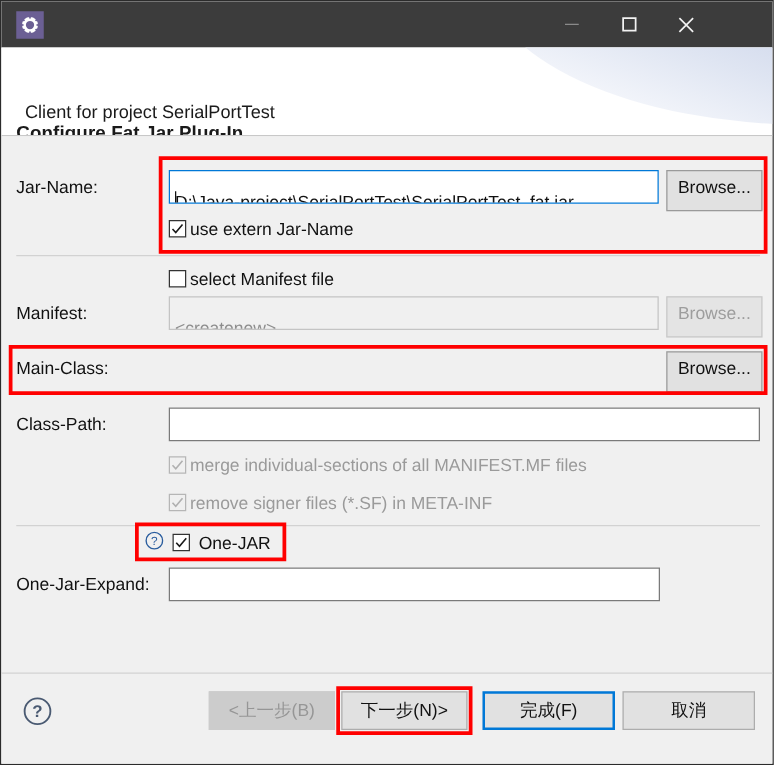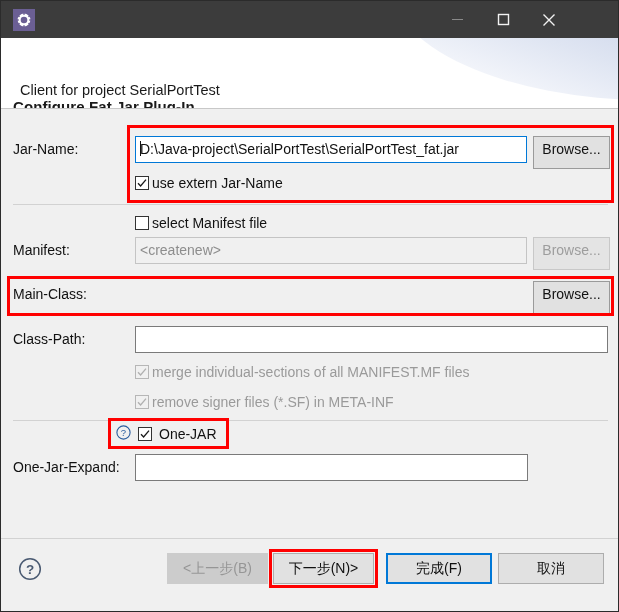--- a/index.html
+++ b/index.html
@@ -109,21 +109,21 @@
   }
 
   .textbox {
     position: absolute;
     box-sizing: border-box;
     height: 27px;
     background: #ffffff;
     border: 1px solid #7a7a7a;
     font-size: 14px;
     color: #111111;
-    padding: 0 4px;
+    padding: 12px 4px;
     line-height: 25px;
     white-space: nowrap;
     overflow: hidden;
   }
   .textbox.focused {
     border: 1px solid #0078d7;
   }
   .textbox.disabled {
     background: #f0f0f0;
     border: 1px solid #c4c4c4;

